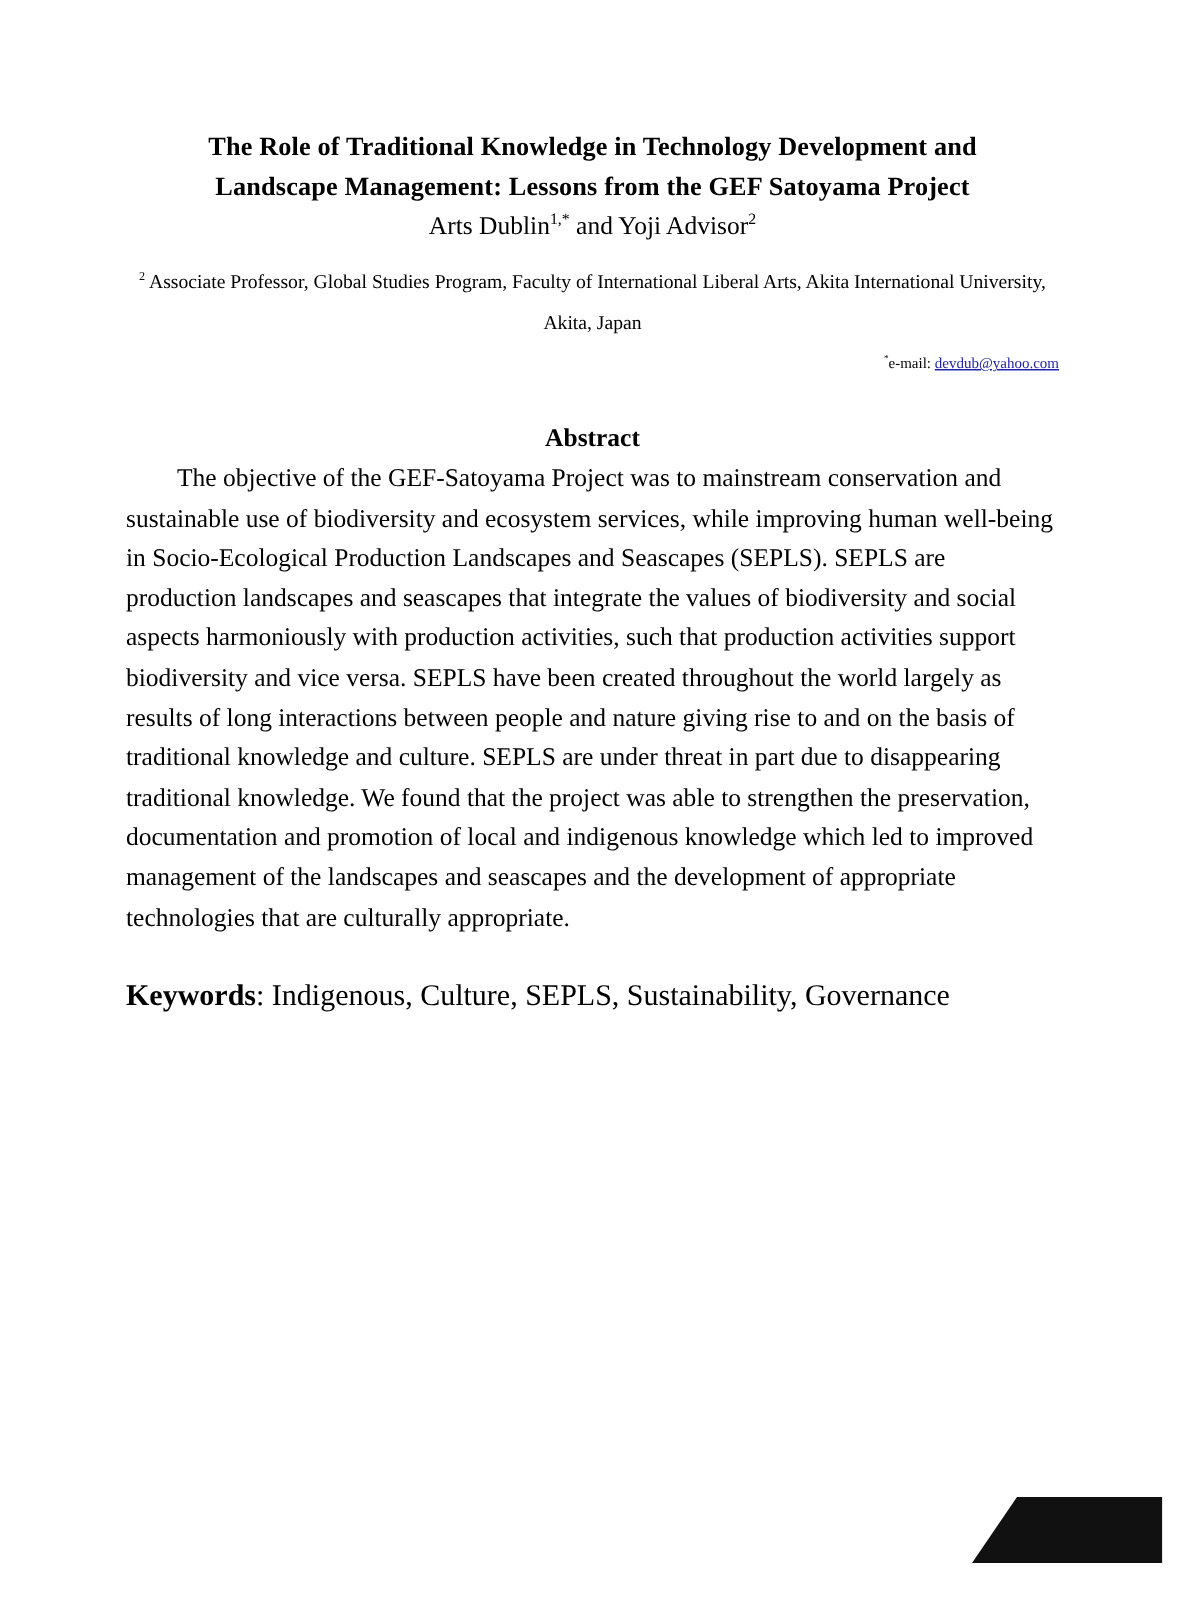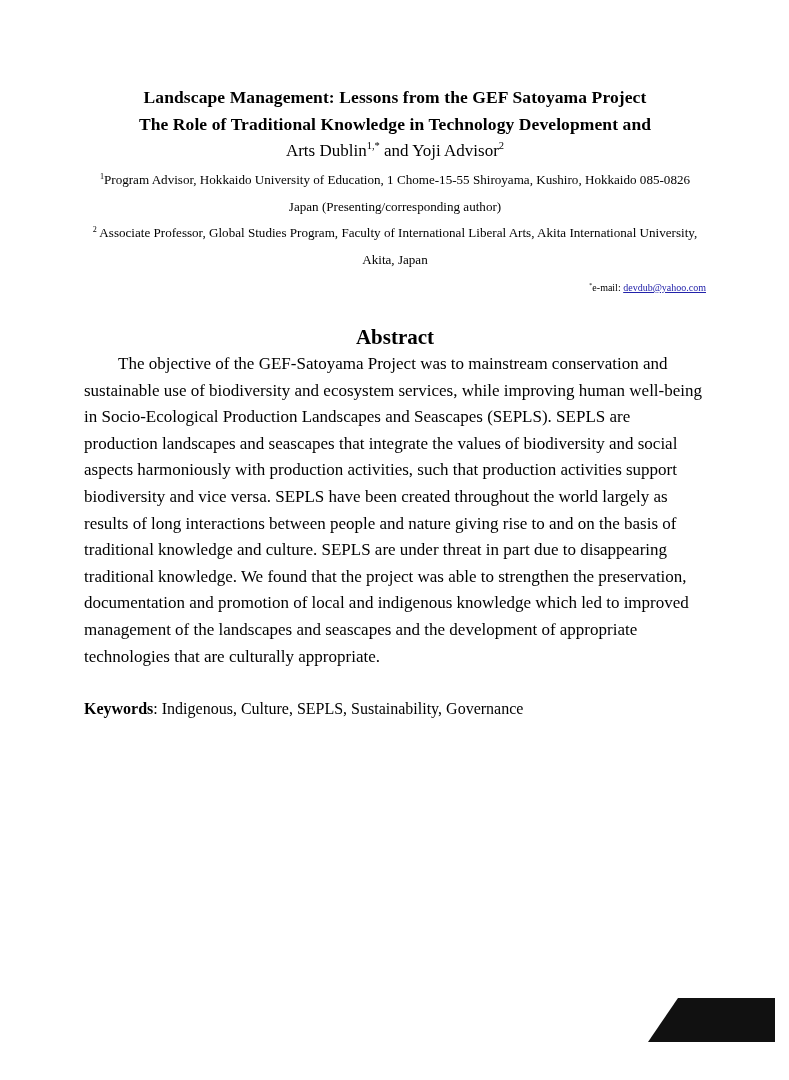--- a/index.html
+++ b/index.html
@@ -57,53 +57,53 @@
   }
 
   
   .affil {
     text-align: center;
     font-size: 13.1px;
     line-height: 26.5px;
     margin: 0;
   }
   .affil-1 { margin-top: 4px; }
-  .affil-2 { margin-top: 0px; }
+  .affil-2 { margin-top: 12px; }
 
   .email-line {
     text-align: right;
     font-size: 10px;
     line-height: 26px;
     margin-top: 2px;
   }
   .email-link {
     color: #2222aa;
     text-decoration: underline;
   }
 
   
   .abstract-heading {
     text-align: center;
     font-weight: bold;
-    font-size: 21px;
+    font-size: 17px;
     line-height: 20px;
     margin-top: 26px;
   }
   .abstract-body {
     font-size: 17px;
     line-height: 26.6px;
     text-align: left;
     margin-top: 4px;
     text-indent: 34px;
     width: 624px;
     hyphens: none;
   }
 
   .keywords {
-    font-size: 16px;
+    font-size: 20px;
     line-height: 26px;
     margin-top: 26px;
   }
   .keywords-label {
     font-weight: bold;
   }
 
   
   .page-banner {
     position: absolute;
@@ -127,29 +127,28 @@
   }
 </style>
 </head>
 <body>
 
 <div class="page">
 
   <div class="content">
 
     <h1 class="title">
+      <span class="title-line">The Role of Traditional Knowledge in Technology Development and</span>
       <span class="title-line">Landscape Management: Lessons from the GEF Satoyama Project</span>
-      <span class="title-line">The Role of Traditional Knowledge in Technology Development and</span>
     </h1>
 
     <div class="authors">
       <span>Arts Dublin</span><sup>1,*</sup><span> and </span><span>Yoji Advisor</span><sup>2</sup>
     </div>
 
-    <p class="affil affil-1"><sup>1</sup><span>Program Advisor, Hokkaido University of Education, 1 Chome-15-55 Shiroyama, Kushiro, Hokkaido 085-0826 Japan (Presenting/corresponding author)</span></p>
 
     <p class="affil affil-2"><sup>2</sup><span> Associate Professor, Global Studies Program, Faculty of International Liberal Arts, Akita International University, Akita, Japan</span></p>
 
     <p class="email-line"><sup>*</sup><span>e-mail: </span><a class="email-link" href="#">devdub@yahoo.com</a></p>
 
     <div class="abstract-heading">Abstract</div>
 
     <p class="abstract-body">The objective of the GEF-Satoyama Project was to mainstream conservation and sustainable use of biodiversity and ecosystem services, while improving human well-being in Socio-Ecological Production Landscapes and Seascapes (SEPLS). SEPLS are production landscapes and seascapes that integrate the values of biodiversity and social aspects harmoniously with production activities, such that production activities support biodiversity and vice versa. SEPLS have been created throughout the world largely as results of long interactions between people and nature giving rise to and on the basis of traditional knowledge and culture. SEPLS are under threat in part due to disappearing traditional knowledge. We found that the project was able to strengthen the preservation, documentation and promotion of local and indigenous knowledge which led to improved management of the landscapes and seascapes and the development of appropriate technologies that are culturally appropriate.</p>
 
     <p class="keywords"><span class="keywords-label">Keywords</span><span>: </span><span>Indigenous, Culture, SEPLS, Sustainability, Governance</span></p>

